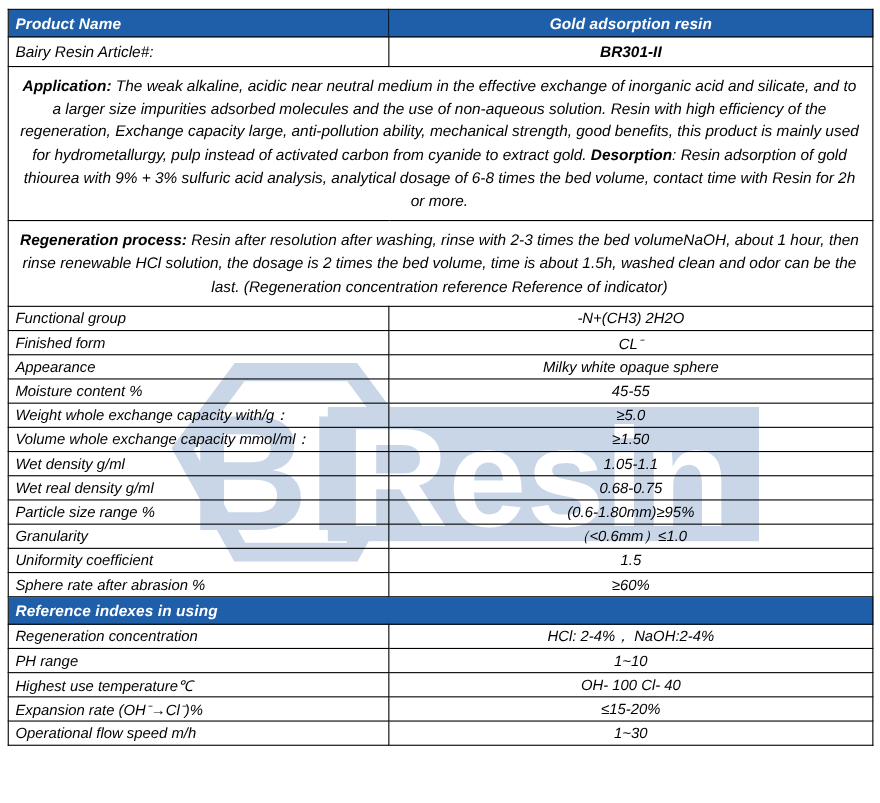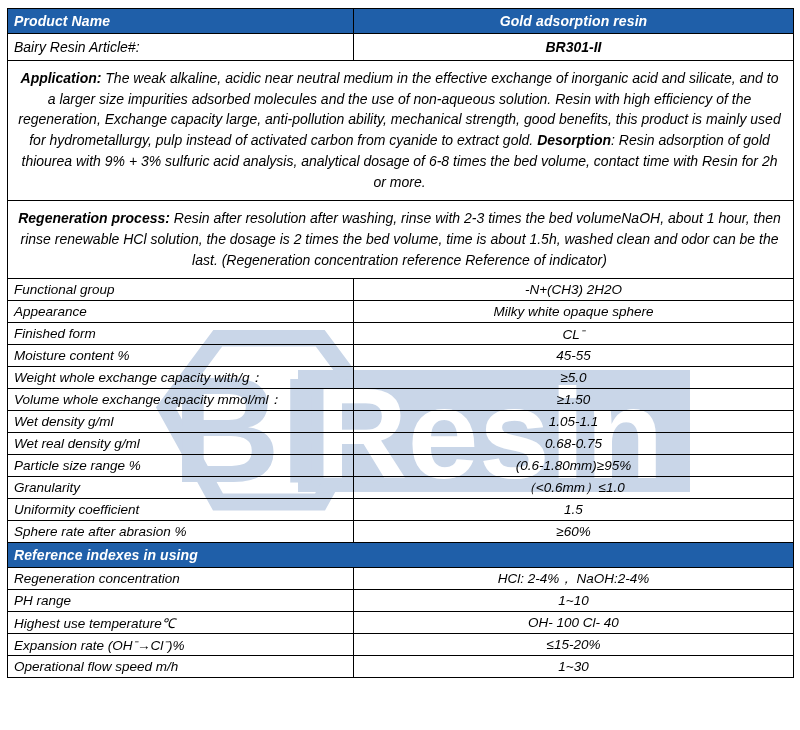--- a/index.html
+++ b/index.html
@@ -137,26 +137,26 @@
           <b>Regeneration process:</b><span> Resin after resolution after washing, rinse with 2-3 times the bed volumeNaOH, about 1 hour, then rinse renewable HCl solution, the dosage is 2 times the bed volume, time is about 1.5h, washed clean and odor can be the last. (Regeneration concentration reference Reference of indicator)</span>
         </td>
       </tr>
 
 
       <tr>
         <td class="lab">Functional group</td>
         <td class="val">-N+(CH3) 2H2O</td>
       </tr>
       <tr>
+        <td class="lab">Finished form</td>
+        <td class="val">CL⁻</td>
+      </tr>
+      <tr>
         <td class="lab">Appearance</td>
         <td class="val">Milky white opaque sphere</td>
-      </tr>
-      <tr>
-        <td class="lab">Finished form</td>
-        <td class="val">CL⁻</td>
       </tr>
       <tr>
         <td class="lab">Moisture content %</td>
         <td class="val">45-55</td>
       </tr>
       <tr>
         <td class="lab">Weight whole exchange capacity with/g：</td>
         <td class="val">≥5.0</td>
       </tr>
       <tr>

